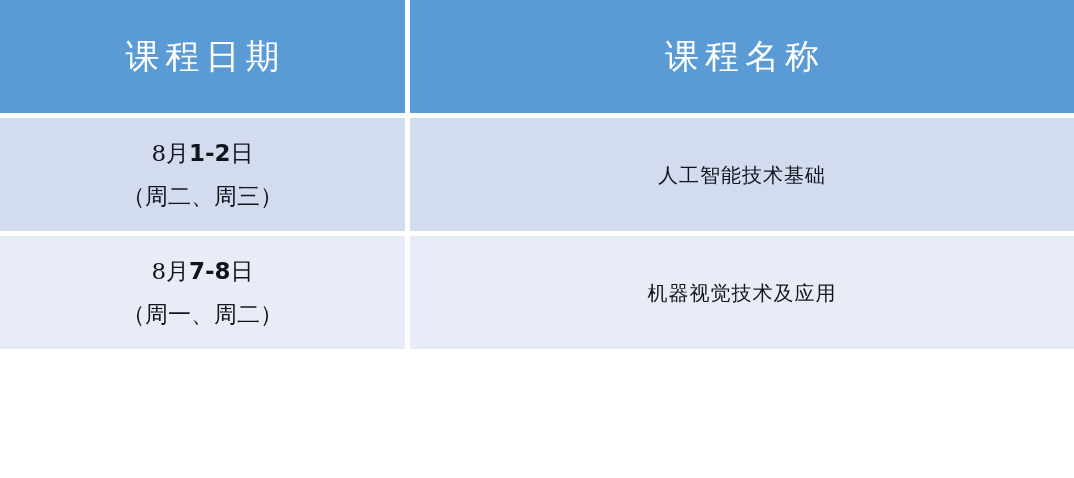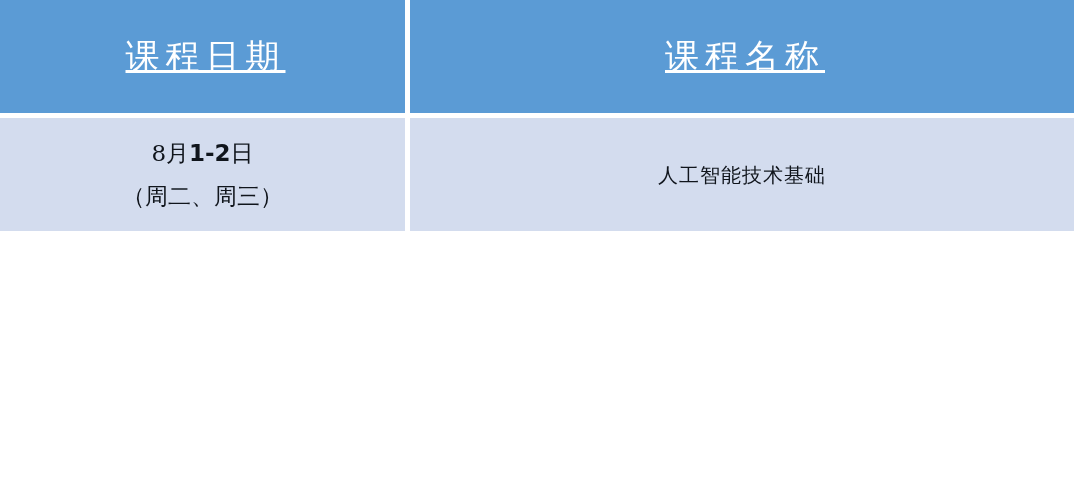--- a/index.html
+++ b/index.html
@@ -33,21 +33,20 @@
     background: #5B9BD5;
     color: #ffffff;
     font-weight: normal;
     text-align: center;
     vertical-align: middle;
     font-family: "DejaVu Serif", "Liberation Serif", serif;
     font-size: 34px;
     letter-spacing: 6px;
     text-indent: 6px;
     line-height: 1.15;
-    text-decoration: underline;
   }
   .header-row th.gap {
     background: #ffffff;
     padding: 0;
   }
 
   
   .divider-row td {
     height: 5px;
     padding: 0;
@@ -127,20 +126,28 @@
       <td class="gap"></td>
       <td class="name-cell">人工智能技术基础</td>
     </tr>
 
     <tr class="divider-row">
       <td></td>
       <td></td>
       <td></td>
     </tr>
 
+    <tr class="data-row shade-light">
+      <td class="date-cell">
+        <span class="date-line-1"><span>8月</span><span class="daynum">7-8</span><span>日</span></span>
+        <span class="date-line-2">（周一、周二）</span>
+      </td>
+      <td class="gap"></td>
+      <td class="name-cell">机器视觉技术及应用</td>
+    </tr>
 
     <tr class="divider-row">
       <td></td>
       <td></td>
       <td></td>
     </tr>
 
   </tbody>
 </table>
 

